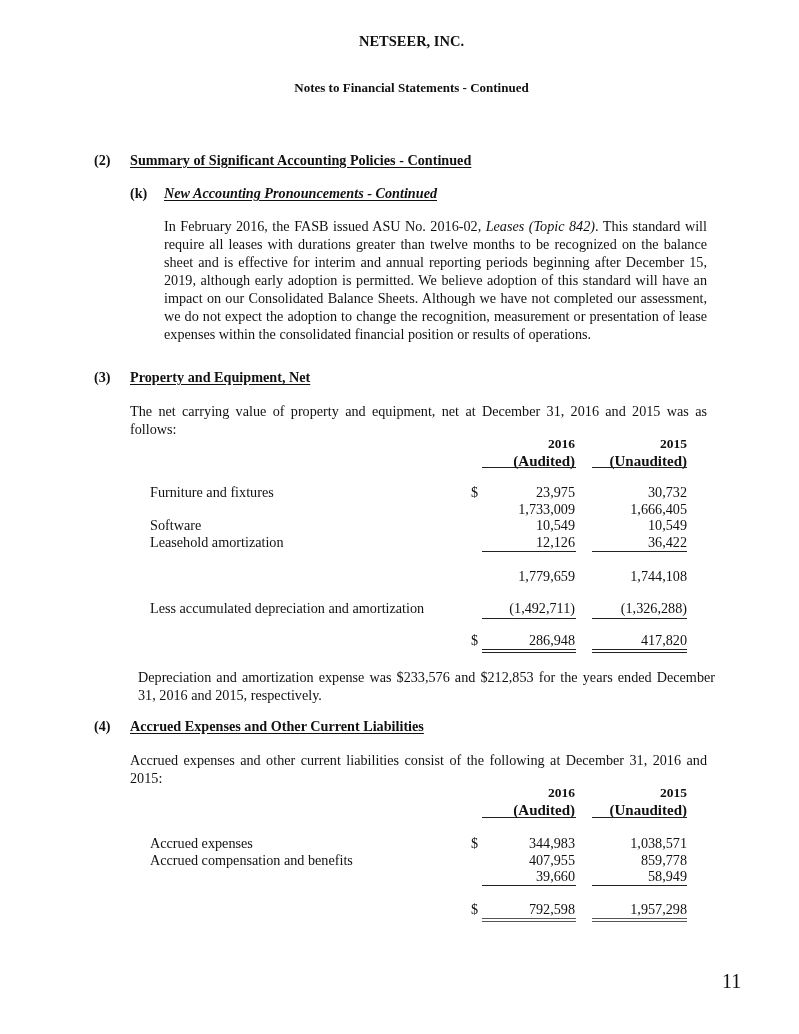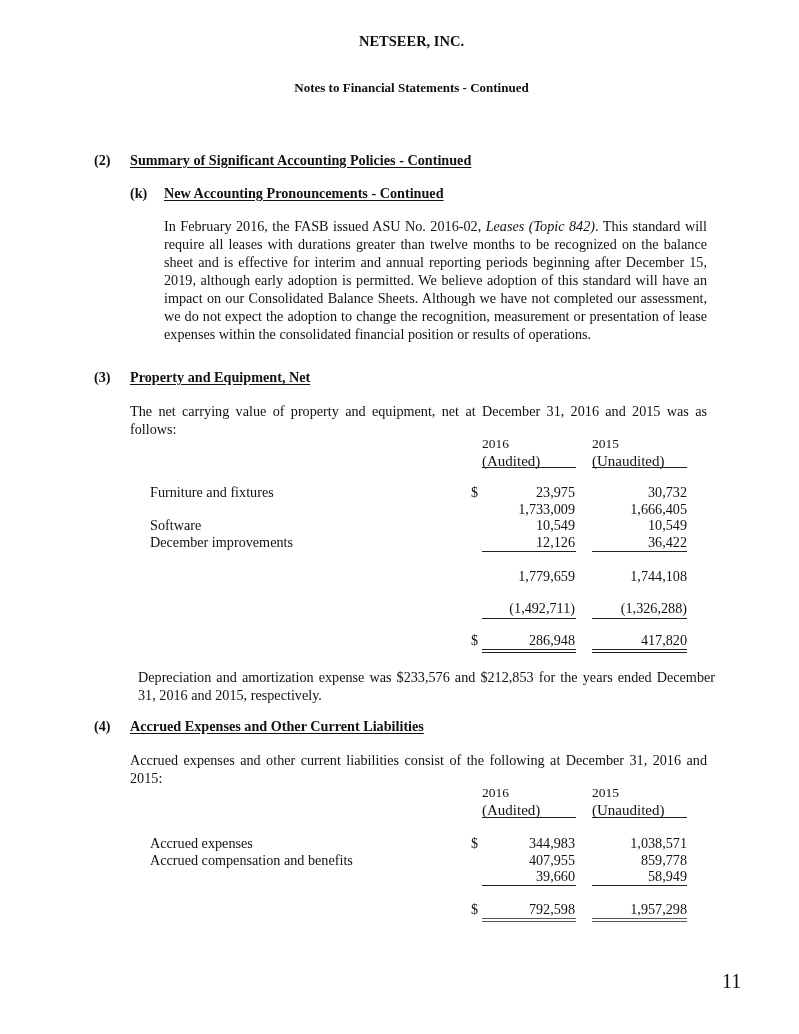--- a/index.html
+++ b/index.html
@@ -14,38 +14,38 @@
   .ul { text-decoration: underline; text-underline-offset: 2px; }
   .para {
     text-align: justify; line-height: 18px;
   }
   .para i { font-style: italic; }
   .row { position: absolute; height: 18px; line-height: 18px; }
   .label { position: absolute; left: 150px; white-space: nowrap; }
   .dollar { position: absolute; left: 471px; }
   .c1 { position: absolute; left: 482px; width: 93px; text-align: right; }
   .c2 { position: absolute; left: 592px; width: 95px; text-align: right; }
-  .hdr { position: absolute; text-align: left; font-weight: normal; }
+  .hdr { position: absolute; text-align: right; font-weight: bold; }
   .hdr.y { font-size: 13.5px; }
   .hdr.s { font-size: 15px; }
   .line { position: absolute; height: 0; border-top: 1px solid #222; }
   .dline { position: absolute; height: 2px; border-top: 1px solid #222; border-bottom: 1px solid #222; }
   .dline.heavy { border-top: 1.5px solid #555; border-bottom: 1.5px solid #555; }
   .pnum { position: absolute; left: 690px; top: 970px; font-size: 20px; margin-left: 32px; }
 </style>
 </head>
 <body>
 
 <div class="abs center" style="top:33px; font-size:14.5px;">NETSEER, INC.</div>
 <div class="abs center" style="top:80px; font-size:13px;">Notes to Financial Statements - Continued</div>
 
 <div class="abs bold" style="left:94px; top:152px;">(2)</div>
 <div class="abs bold ul" style="left:130px; top:152px;">Summary of Significant Accounting Policies - Continued</div>
 <div class="abs bold" style="left:130px; top:185px;">(k)</div>
-<div class="abs bold ul" style="left:164px; top:185px;">New Accounting Pronouncements - Continued</div>
+<div class="abs bold ul" style="left:164px; top:185px;font-style:italic;">New Accounting Pronouncements - Continued</div>
 <div class="abs para" style="left:164px; top:217px; width:543px;"><span>In February 2016, the FASB issued ASU No. 2016-02, </span><i>Leases (Topic 842)</i><span>. This standard will require all leases with durations greater than twelve months to be recognized on the balance sheet and is effective for interim and annual reporting periods beginning after December 15, 2019, although early adoption is permitted. We believe adoption of this standard will have an impact on our Consolidated Balance Sheets. Although we have not completed our assessment, we do not expect the adoption to change the recognition, measurement or presentation of lease expenses within the consolidated financial position or results of operations.</span></div>
 
 <div class="abs bold" style="left:94px; top:369px;">(3)</div>
 <div class="abs bold ul" style="left:130px; top:369px;">Property and Equipment, Net</div>
 <div class="abs para" style="left:130px; top:402px; width:577px;">The net carrying value of property and equipment, net at December 31, 2016 and 2015 was as follows:</div>
 
 <div>
   <div class="hdr y" style="left:482px; width:93px; top:436px;">2016</div>
   <div class="hdr y" style="left:592px; width:95px; top:436px;">2015</div>
   <div class="hdr s" style="left:482px; width:93px; top:453px;">(Audited)</div>
@@ -62,33 +62,34 @@
   <div class="row" style="top:500px; left:0; width:799px;">
     <span class="c1">1,733,009</span>
     <span class="c2">1,666,405</span>
   </div>
   <div class="row" style="top:516px; left:0; width:799px;">
     <span class="label">Software</span>
     <span class="c1">10,549</span>
     <span class="c2">10,549</span>
   </div>
   <div class="row" style="top:533px; left:0; width:799px;">
-    <span class="label">December improvements</span>
+    <span class="label">Leasehold amortization</span>
     <span class="c1">12,126</span>
     <span class="c2">36,422</span>
   </div>
   <div class="line" style="left:482px; width:94px; top:551px;"></div>
   <div class="line" style="left:592px; width:95px; top:551px;"></div>
 
   <div class="row" style="top:567px; left:0; width:799px;">
     <span class="c1">1,779,659</span>
     <span class="c2">1,744,108</span>
   </div>
 
   <div class="row" style="top:599px; left:0; width:799px;">
+    <span class="label">Less accumulated depreciation and amortization</span>
     <span class="c1">(1,492,711)</span>
     <span class="c2">(1,326,288)</span>
   </div>
   <div class="line" style="left:482px; width:94px; top:618px;"></div>
   <div class="line" style="left:592px; width:95px; top:618px;"></div>
 
   <div class="row" style="top:631px; left:0; width:799px;">
     <span class="dollar">$</span>
     <span class="c1">286,948</span>
     <span class="c2">417,820</span>

